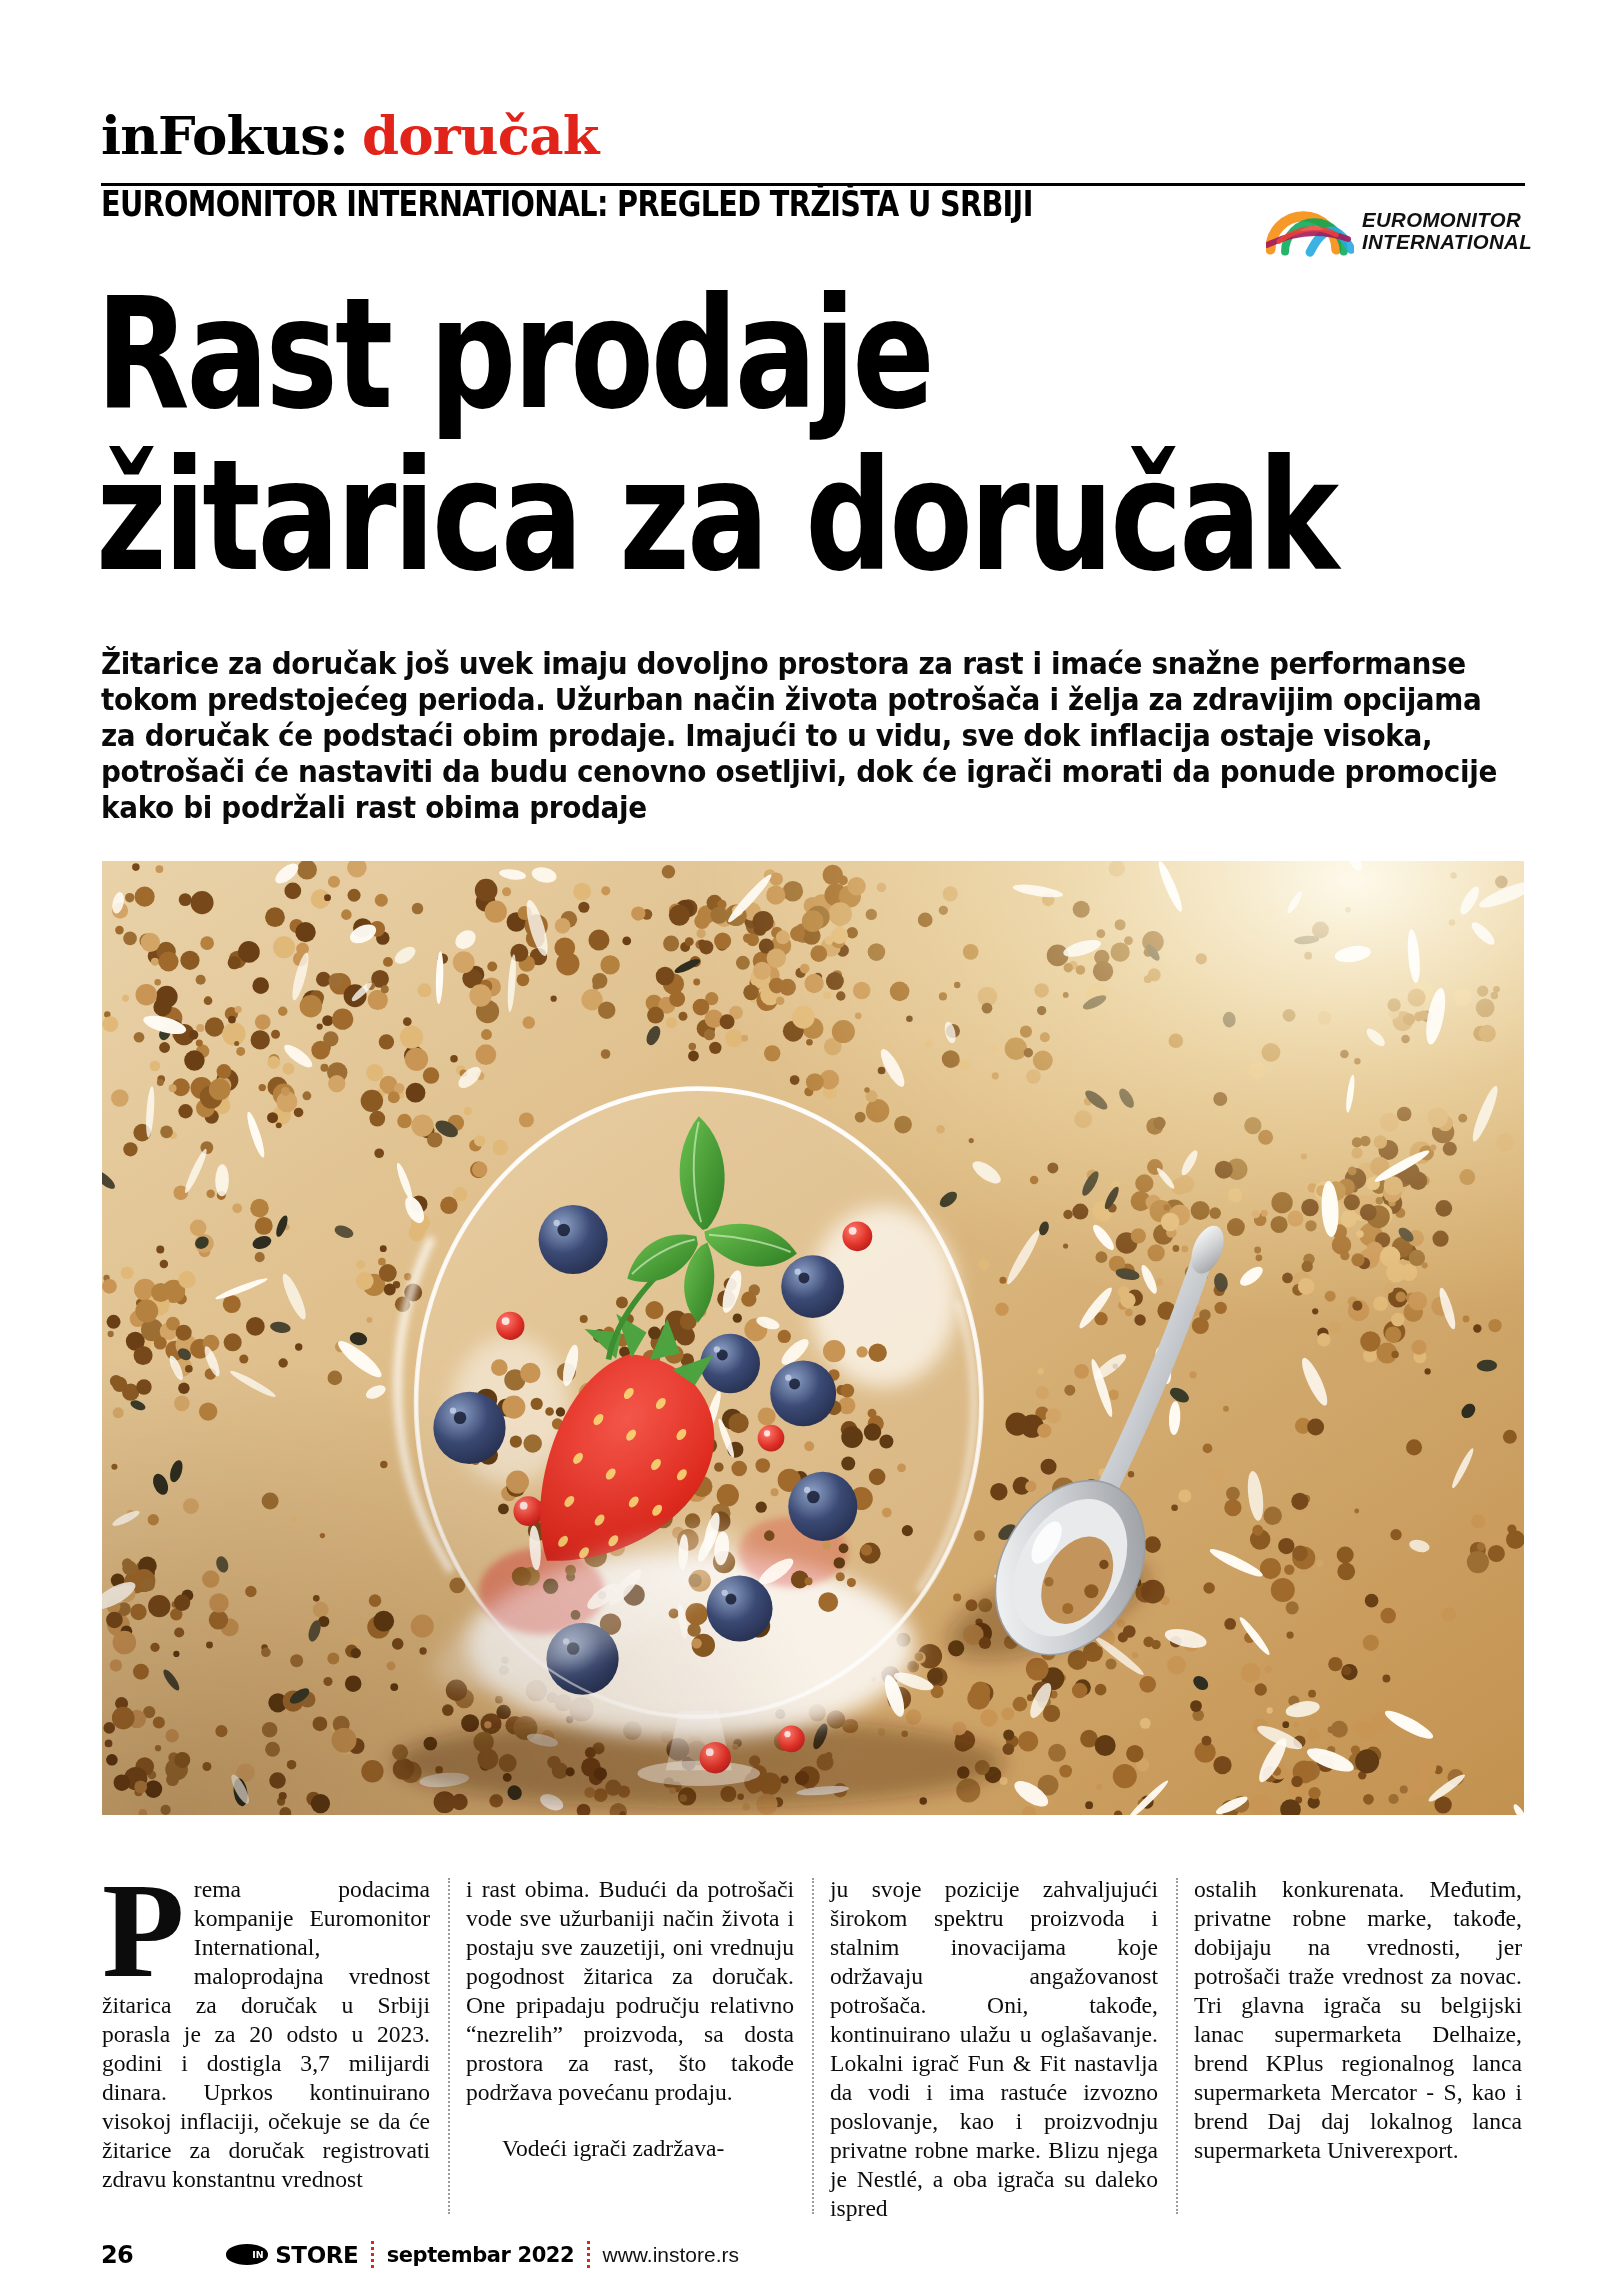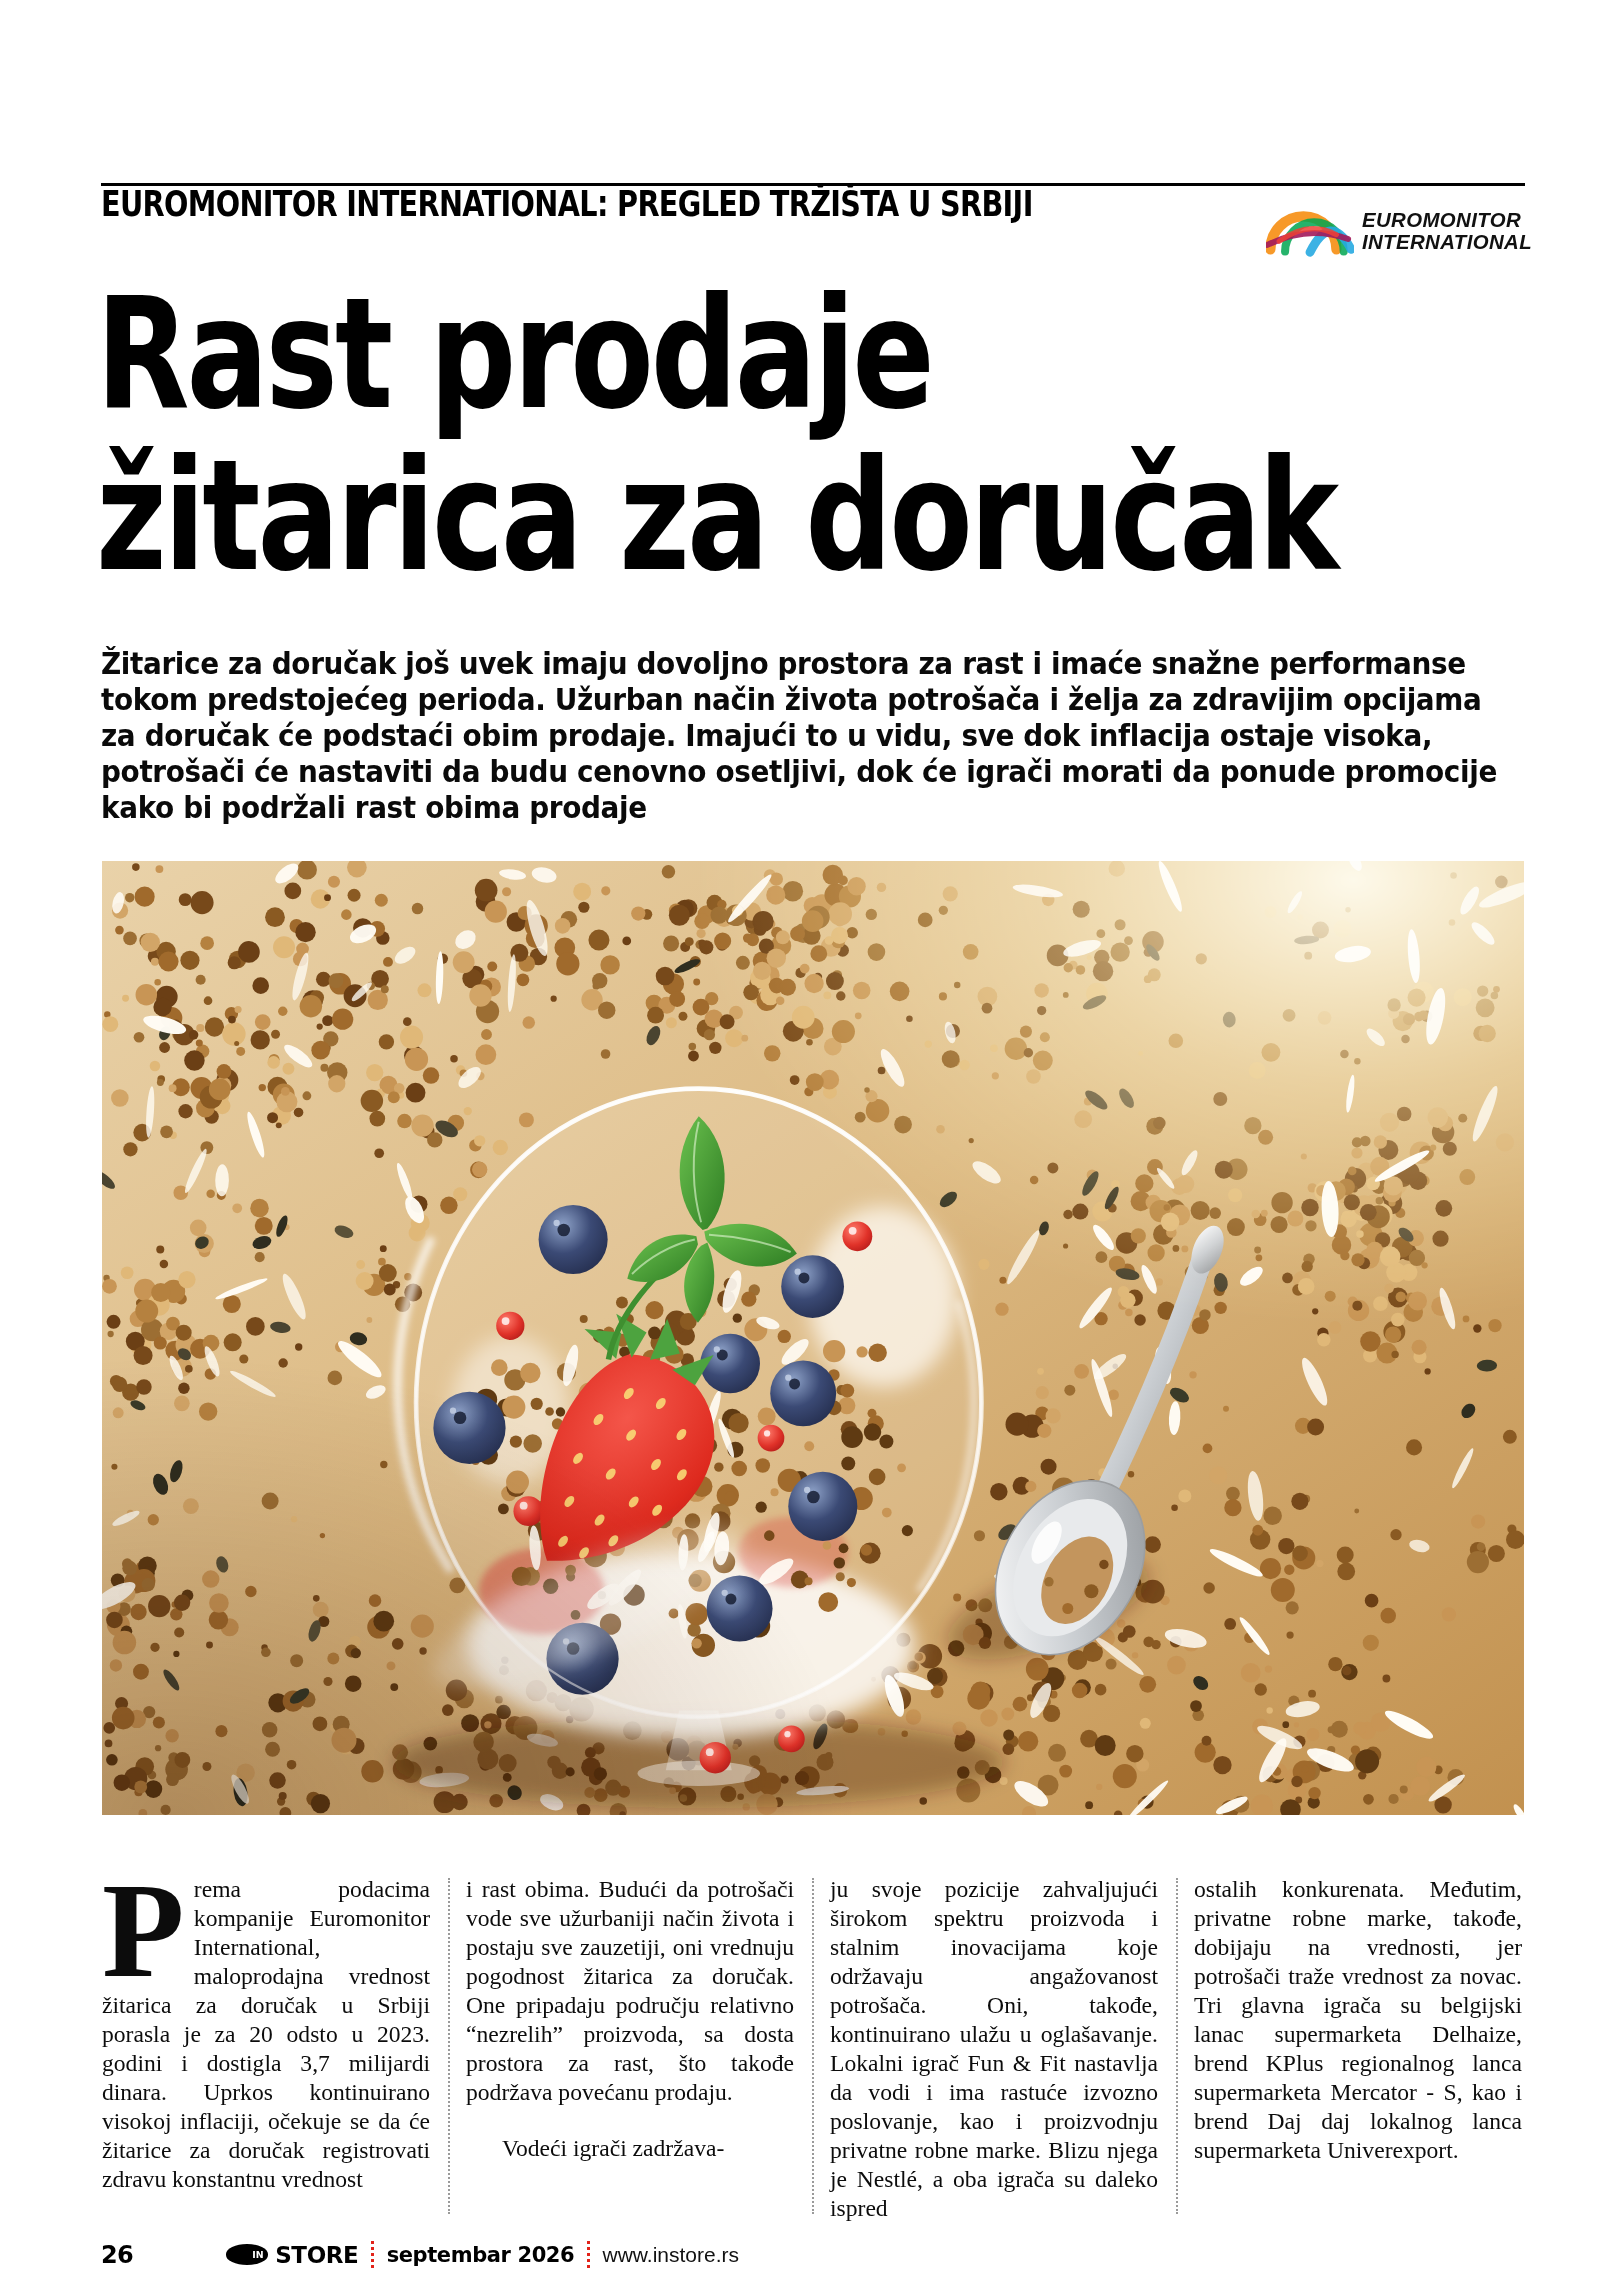--- a/index.html
+++ b/index.html
@@ -56,20 +56,23 @@
   #footer .store{margin-left:7px;font-weight:bold;font-size:23px;letter-spacing:-0.4px;}
   #footer .dots{height:27px;border-left:3.1px dotted #e2231a;margin:0 12.6px;}
   #footer .issue{font-weight:bold;font-size:21px;letter-spacing:-0.4px;}
   #footer .site{font-size:21px;font-family:"Liberation Sans", sans-serif;color:#111;}
 </style>
 </head>
 <body>
 
 <div id="page">
 
+  <div id="masthead">
+    <span>inFokus:</span><span class="red" style="color:#e2231a">doručak</span>
+  </div>
   <div id="top-rule"></div>
 
   <div id="kicker">
     <span class="condense">EUROMONITOR INTERNATIONAL: PREGLED TRŽIŠTA U SRBIJI</span>
   </div>
 
   <div id="em-logo">
     <svg width="88" height="52" viewBox="0 0 120 66">
       <g fill="none" stroke-linecap="round" style="mix-blend-mode:multiply">
         <path d="M6,58 A45,45 0 0 1 96,58" stroke="#f7941d" stroke-width="14" opacity="0.95"></path>
@@ -1743,19 +1746,19 @@
   <div class="col-divider" style="left:812px;top:1878px"></div>
   <div class="col-divider" style="left:1176px;top:1878px"></div>
 
   <div id="footer">
     <span class="pagenum">26</span>
     <span class="logo-group">
       <span class="in-circle">IN</span>
       <span class="store">STORE</span>
     </span>
     <span class="dots"></span>
-    <span class="issue">septembar 2026</span>
+    <span class="issue">septembar 2022</span>
     <span class="dots"></span>
     <span class="site">www.instore.rs</span>
   </div>
 
 </div>
 
 
 </body></html>

